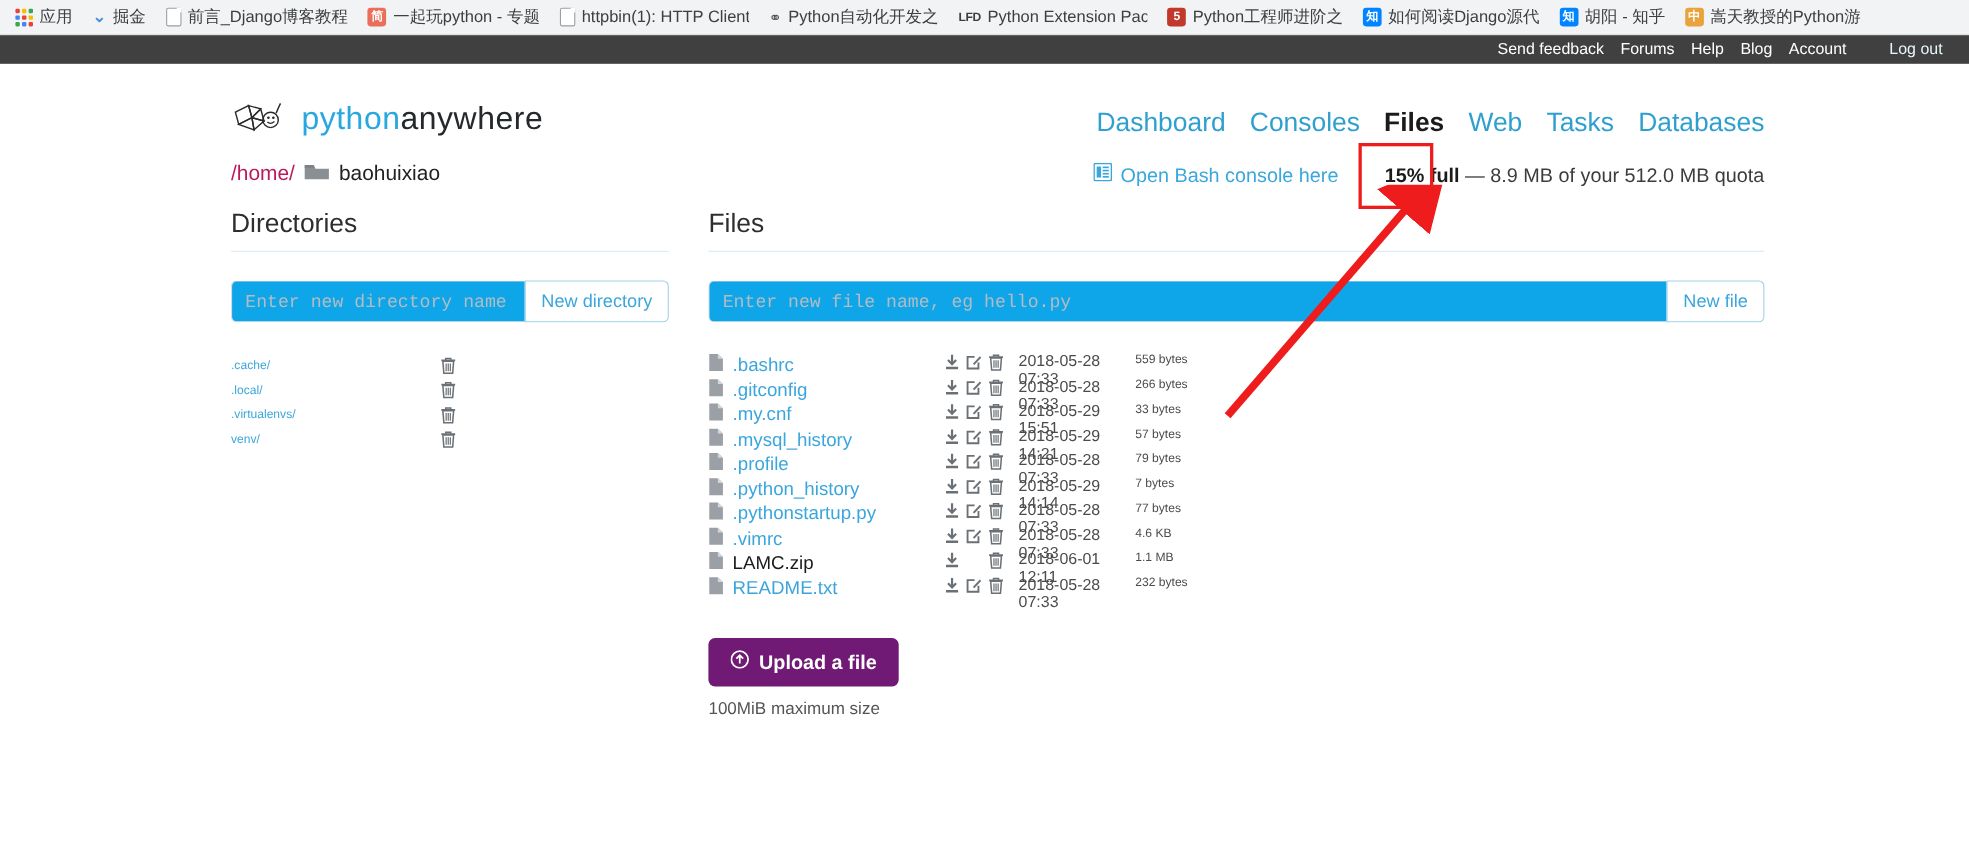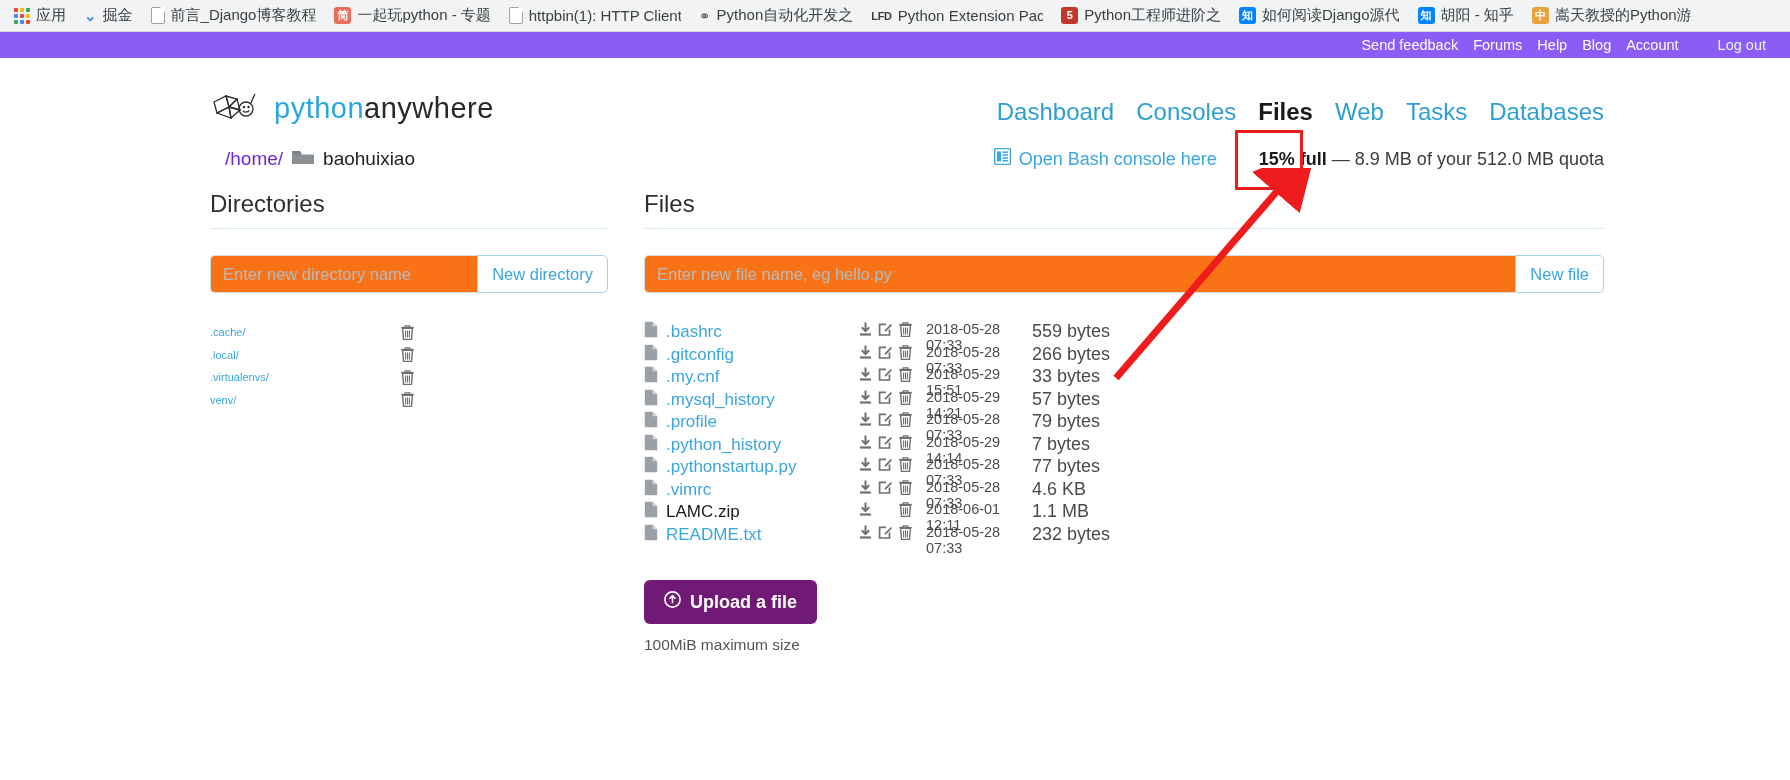--- a/index.html
+++ b/index.html
@@ -68,21 +68,21 @@
     color:#fff; font-size:11px; line-height:17px; text-align:center;
     font-weight: bold;
   }
   .ico-chev { color:#4a90d9; font-size: 15px; font-weight: bold; line-height: 1; }
   .ico-lfd { font-size: 11px; font-weight: bold; color:#3c4043; letter-spacing:-0.3px;}
   .ico-py { color:#555; font-size:14px; }
 
   
   .topbar {
     height: 26px;
-    background: #8b5cf6;
+    background: #404040;
     display: flex;
     align-items: center;
     justify-content: flex-end;
     padding-right: 24px;
     gap: 15px;
   }
   .topbar a {
     color: #ffffff;
     font-size: 14.5px;
     text-decoration: none;
@@ -125,21 +125,21 @@
 
   
   .subrow {
     display: flex;
     align-items: center;
     justify-content: space-between;
     padding: 8px 6px 0 30px;
     height: 38px;
   }
   .breadcrumb { display: flex; align-items: center; gap: 8px; font-size: 19px; }
-  .breadcrumb .lnk { color: #6d28d9; text-decoration: none; margin-left: 15px; }
+  .breadcrumb .lnk { color: #be185d; text-decoration: none; }
   .breadcrumb .cur { color: #222; }
   .folder-ico { display:inline-block; }
 
   .quota { display: flex; align-items: center; gap: 42px; }
   .bash-link {
     display: flex; align-items: center; gap: 8px;
     color: #3aa6dc; font-size: 18px; text-decoration: none;
   }
   .quota-text { font-size: 18px; color: #3c3c3c; }
   .quota-text b { color: #1b1b1b; }
@@ -161,23 +161,23 @@
   .inputgroup { display: flex; width: 100%; }
   .inputgroup input {
     flex: 1;
     height: 38px;
     border: 1px solid #d5dde0;
     border-right: none;
     border-radius: 5px 0 0 5px;
     padding: 0 12px;
     font-size: 16.5px;
     color: #222;
-    font-family: Liberation Sans, sans-serif;
+    font-family: Liberation Mono, monospace;
     outline: none;
-    background:#f97316;
+    background:#0ea5e9;
   }
   .inputgroup input::placeholder { color: #b3bcc2; }
   .inputgroup .btn {
     height: 38px;
     border: 1px solid #9ed3ea;
     border-radius: 0 5px 5px 0;
     background: #fff;
     color: #3aa6dc;
     font-size: 16.5px;
     padding: 0 14px;
@@ -212,21 +212,21 @@
     overflow: hidden; white-space: nowrap;
   }
   .filerow .fname a { color: #3aa6dc; text-decoration: none; }
   .filerow .fname span.plain { color: #1b1b1b; }
   .filerow .facts {
     width: 62px;
     display: flex; align-items: center; gap: 5px;
     margin-left: 36px;
   }
   .filerow .fdate { width: 106px; font-size: 14.5px; color: #4b4b4b; margin-left: 6px;}
-  .filerow .fsize { font-size: 18px; color: #4b4b4b; }
+  .filerow .fsize { font-size: 11px; color: #4b4b4b; }
   .icon-slot { width: 15px; height: 17px; display:flex; align-items:center; justify-content:center; }
 
   
   .upload-wrap { margin-top: 34px; }
   .upload-btn {
     background: #701a75;
     border: none;
     border-radius: 6px;
     color: #ffffff;
     font-size: 18px;

